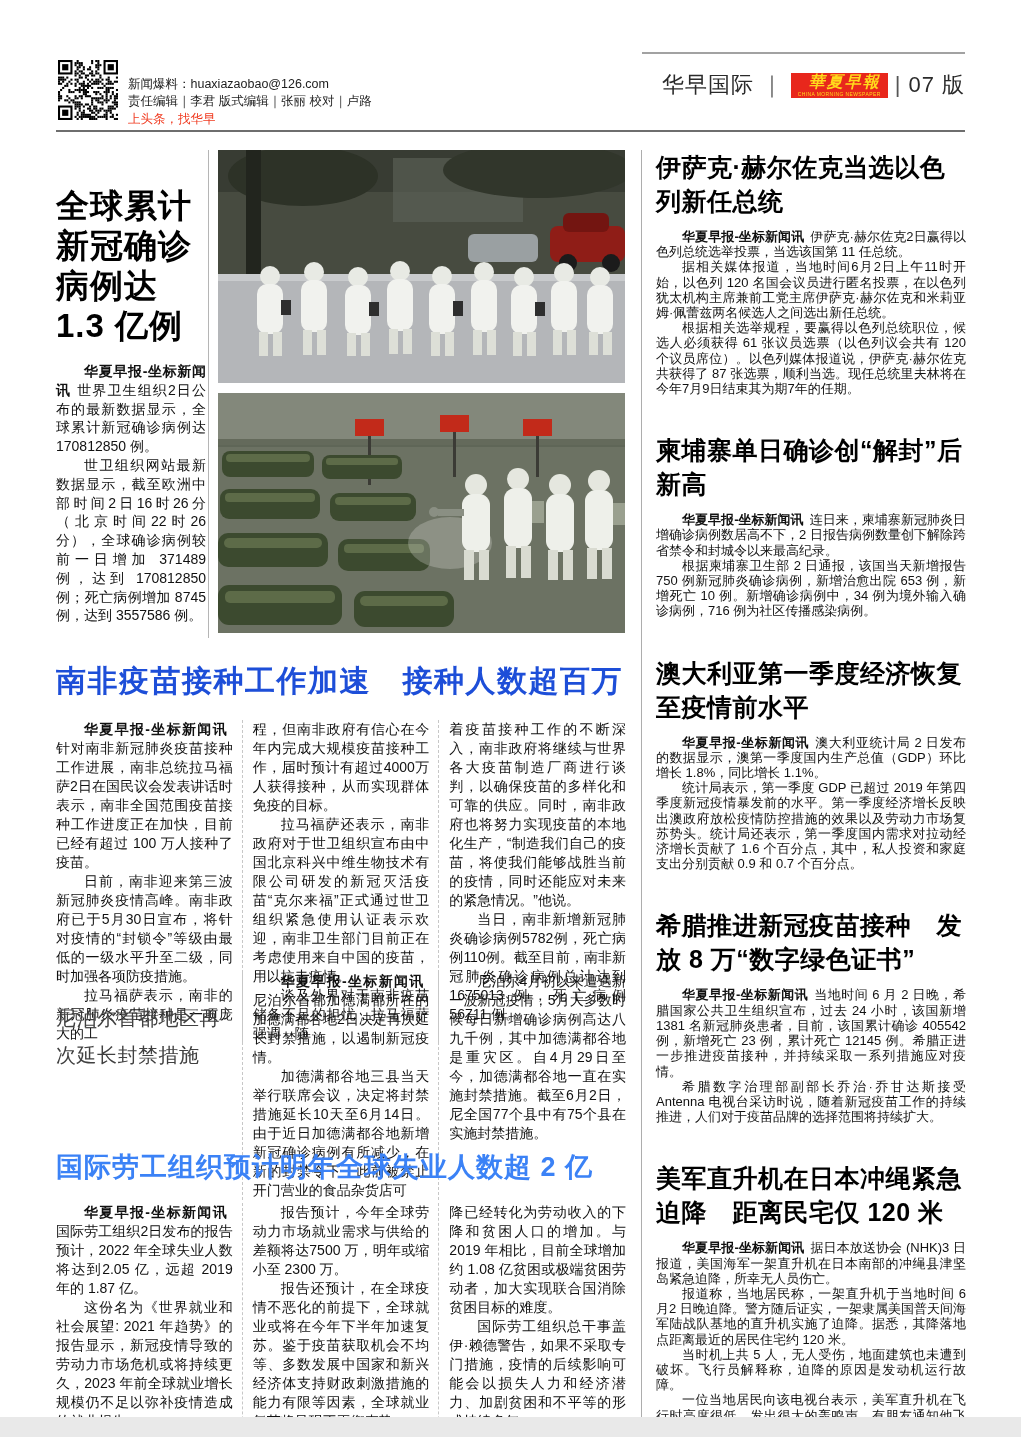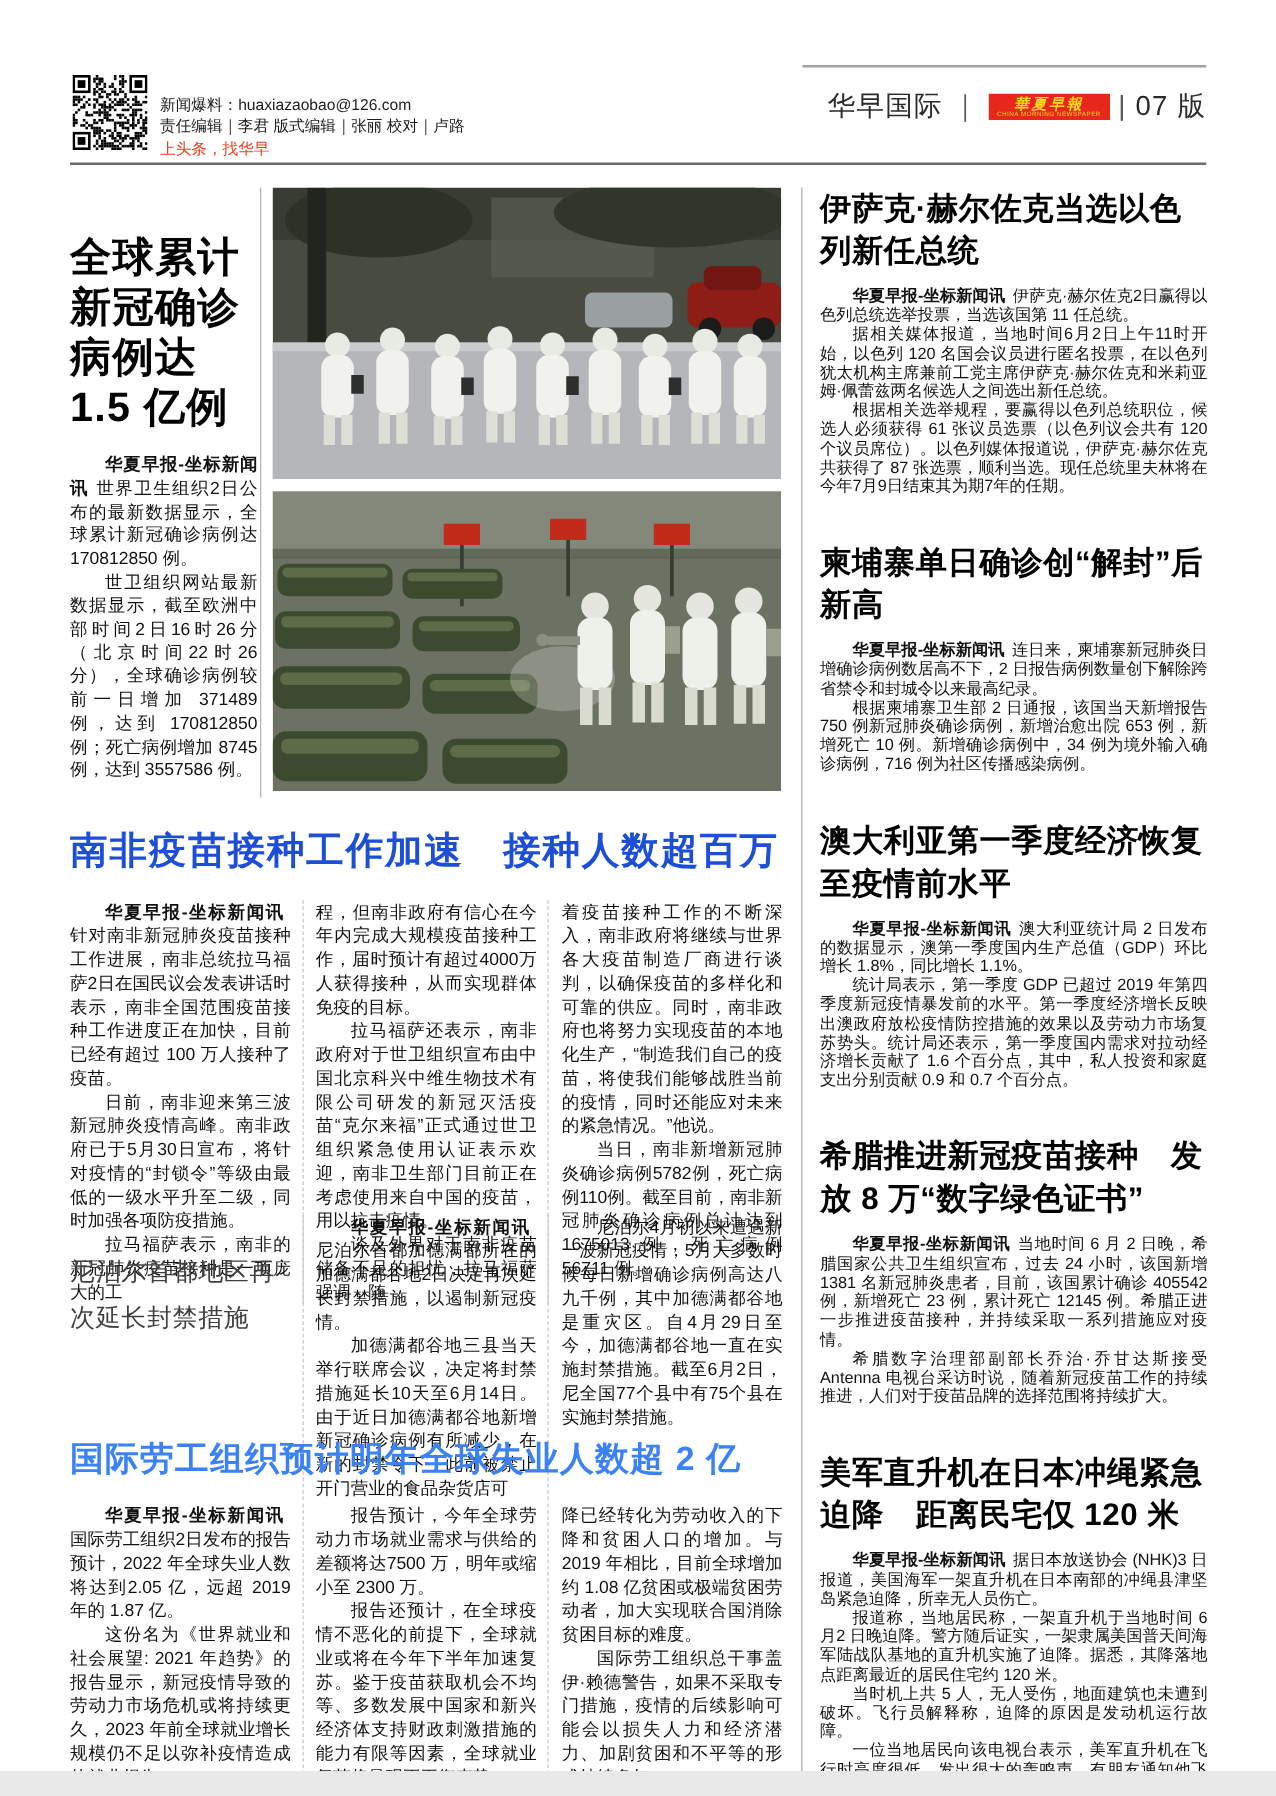--- a/index.html
+++ b/index.html
@@ -8,22 +8,22 @@
 
   
   .qr{position:absolute;left:58px;top:60px;width:60px;height:60px;}
   .qr svg{width:100%;height:100%;display:block;}
   .contact{position:absolute;left:128px;top:76px;line-height:17px;font-size:12.5px;color:#1c1c1c;}
   .contact .slogan{font-weight:400;margin-top:1px;}
   .masthead{position:absolute;right:56px;top:70px;display:flex;align-items:center;gap:7px;
             font-size:22px;color:#2a2a2a;letter-spacing:1px;white-space:nowrap;}
   .masthead .sep{color:#555;font-weight:300;}
   .logo{background:#e8271c;color:#ffd91c;text-align:center;padding:2px 7px 1px;line-height:1;}
-  .logo-cn{font-family:Liberation Serif, serif;font-weight:700;font-style:italic;
-           font-size:12px;letter-spacing:2px;}
+  .logo-cn{font-family:Liberation Mono, monospace;font-weight:700;font-style:italic;
+           font-size:16px;letter-spacing:2px;text-align:right;}
   .logo-en{font-size:5px;letter-spacing:.4px;margin-top:1px;}
   .rule-masthead{position:absolute;left:642px;right:56px;top:52px;height:2px;background:#a2a2a2;}
   .rule-header{position:absolute;left:56px;right:56px;top:130px;height:2px;background:#6e6e6e;}
 
   
   .v-main{position:absolute;left:641px;top:150px;height:1272px;width:1px;background:#adadad;}
   .v-lead{position:absolute;left:208px;top:150px;height:488px;width:1px;background:#b5b5b5;}
 
   
   .para{margin:0;text-indent:2em;text-align:justify;}
@@ -405,21 +405,21 @@
   <div class="rule-header"></div>
 
   <div class="v-main"></div>
   <div class="v-lead"></div>
 
   <div class="lead-block">
     <div class="lead-hl">
       <div>全球累计</div>
       <div>新冠确诊</div>
       <div>病例达</div>
-      <div>1.5 亿例</div>
+      <div>1.3 亿例</div>
     </div>
     <div class="lead-body">
       <p class="para"><span class="byline">华夏早报-坐标新闻讯</span><span>世界卫生组织2日公布的最新数据显示，全球累计新冠确诊病例达 170812850 例。</span></p>
       <p class="para">世卫组织网站最新数据显示，截至欧洲中部时间2日16时26分（北京时间22时26分），全球确诊病例较前一日增加 371489 例，达到 170812850 例；死亡病例增加 8745 例，达到 3557586 例。</p>
     </div>
   </div>
 
   <div class="photo photo1">
     <svg viewBox="0 0 407 233" preserveAspectRatio="none">
       <rect width="407" height="233" fill="#474b40"></rect>

